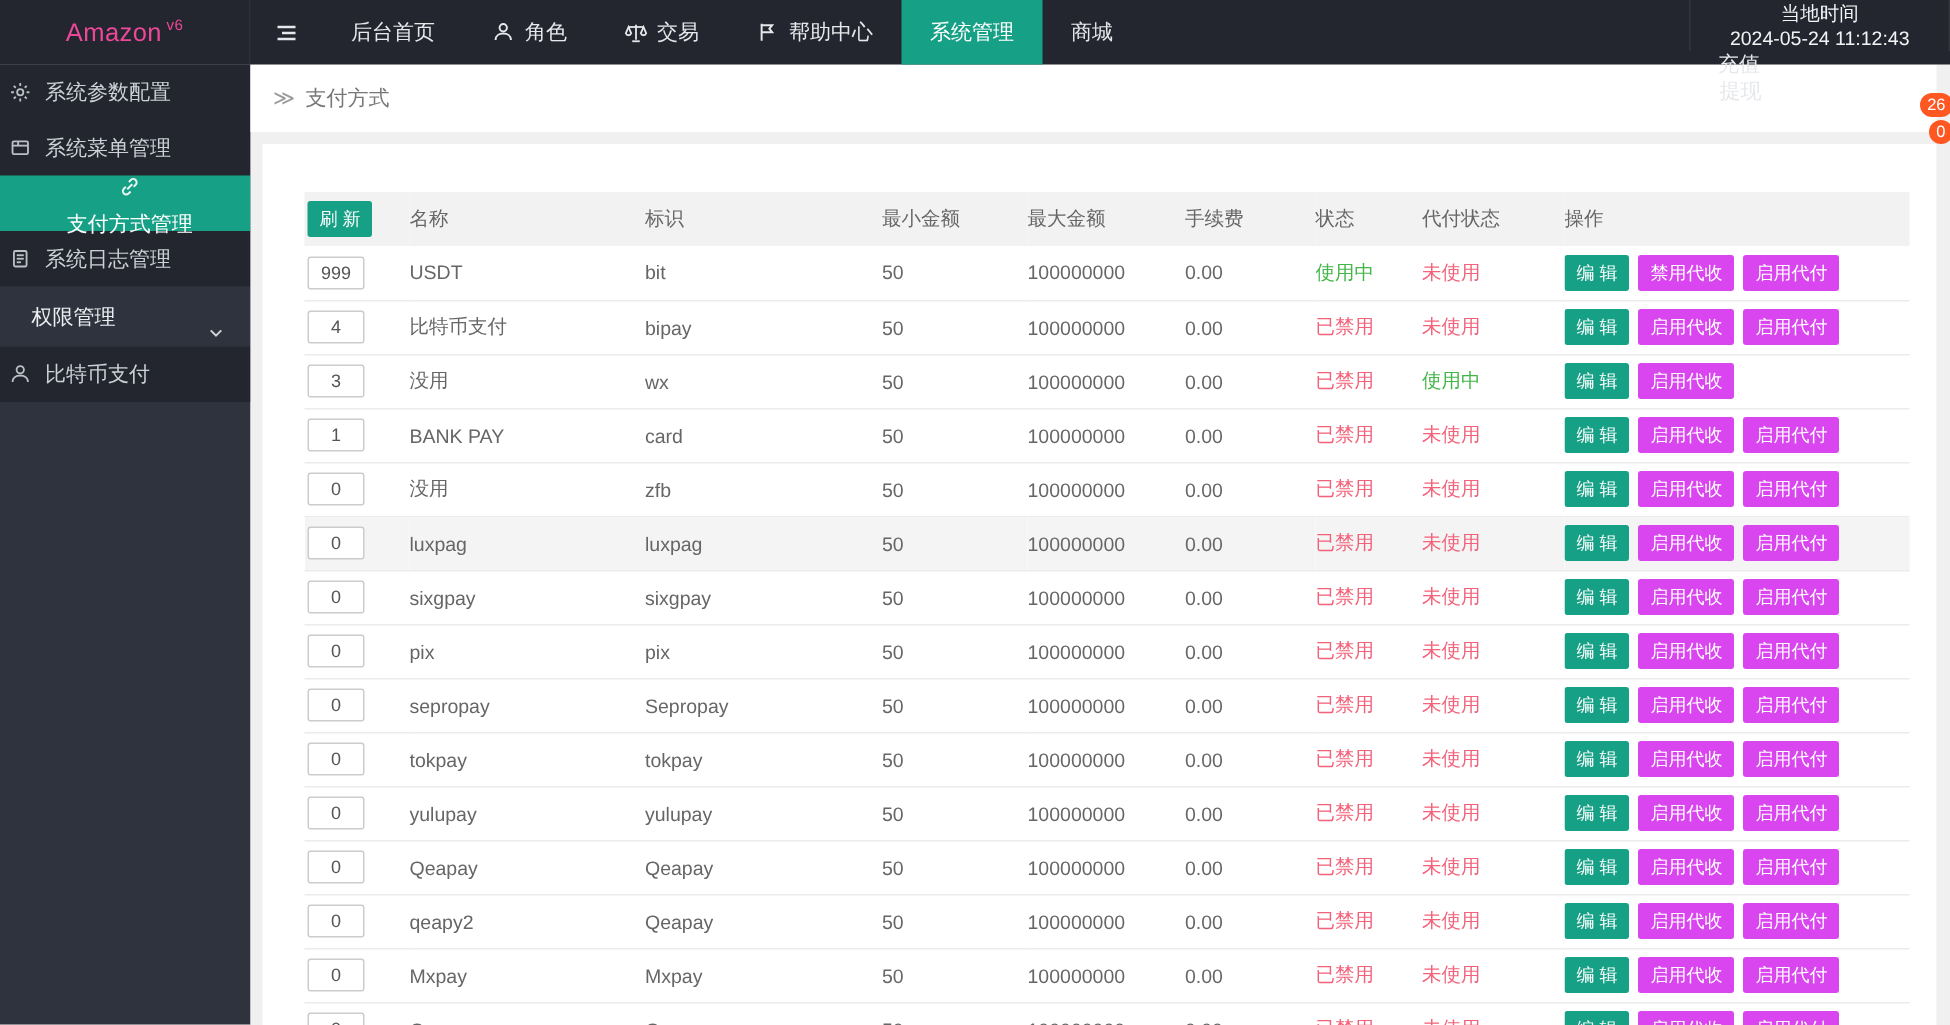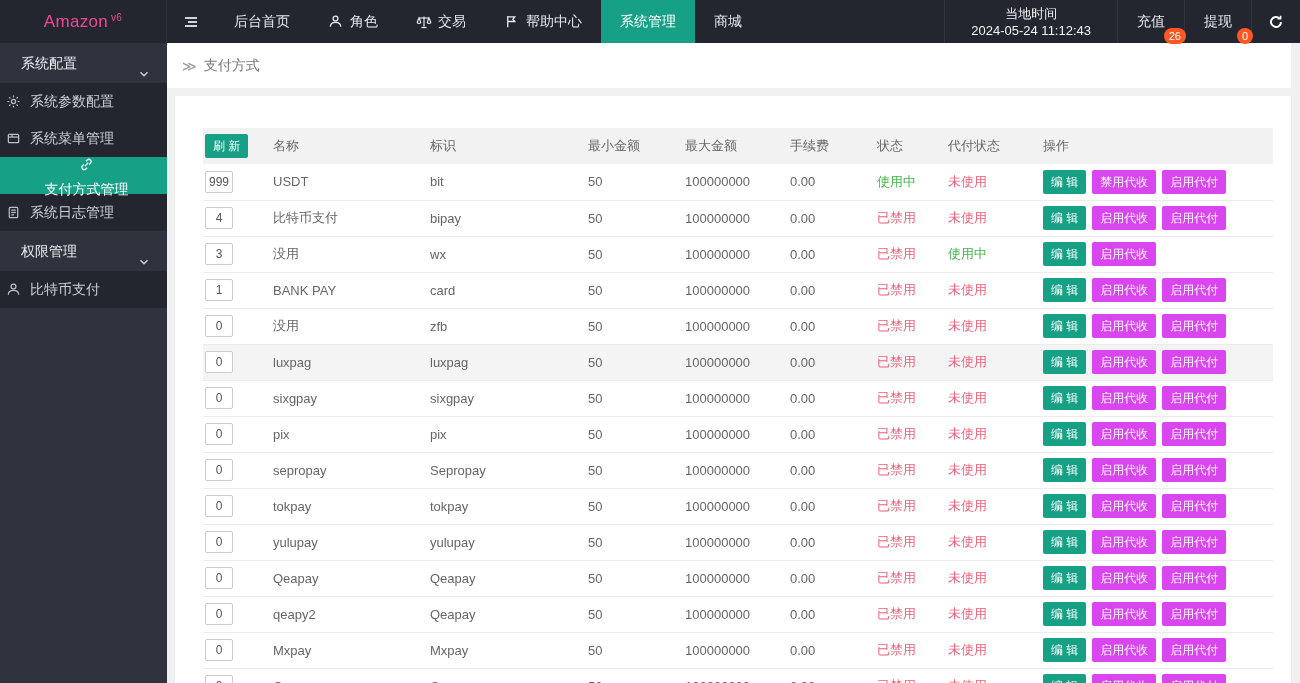--- a/index.html
+++ b/index.html
@@ -6,21 +6,21 @@
   html,body { width:1300px; height:683px; overflow:hidden; font-family:"Liberation Sans","DejaVu Sans",sans-serif; background:#F0F0F0; }
 
   
   .navbar { position:absolute; left:0; top:0; width:1300px; height:43px; background:#23262E; display:flex; align-items:stretch; z-index:5; }
   .logo { width:167px; display:flex; align-items:center; justify-content:center; color:#ec4899; font-size:17px; letter-spacing:.3px; border-right:1px solid rgba(255,255,255,.04); cursor:pointer; }
   .logo sup { font-size:10px; margin-left:3px; margin-top:-8px; }
   .nav-left { display:flex; align-items:stretch; flex:1; }
   .nav-item { display:flex; align-items:center; gap:6px; padding:0 19px; color:#e6e8ec; font-size:14px; cursor:pointer; white-space:nowrap; }
   .nav-item.icon-only { padding:0 16px; }
   .nav-item.active { background:#16A086; color:#fff; }
-  .nav-right { display:flex; align-items:stretch; }
+  .nav-right { display:flex; align-items:stretch;flex-direction:column; }
   .time-block { display:flex; flex-direction:column; align-items:center; justify-content:center; color:#f2f3f5; font-size:13px; line-height:17px; padding:0 26px; border-left:1px solid rgba(255,255,255,.07); border-right:1px solid rgba(255,255,255,.07); }
   .badge-item { position:relative; }
   .badge { position:absolute; top:2px; right:-2px; min-width:10px; background:#FF5722; color:#fff; font-size:11px; height:16px; line-height:16px; padding:0 5px; border-radius:9px; text-align:center;margin-top:26px; }
   .nav-sep { border-left:1px solid rgba(255,255,255,.07); }
   .nav-icon { width:16px; height:16px; flex:0 0 auto; }
   .nav-icon svg, .side-icon svg { display:block; }
 
   
   .sidebar { position:absolute; left:0; top:43px; bottom:0; width:167px; background:#2F333E; color:#cfd3da; }
   .side-group-title { position:relative; height:40px; line-height:40px; padding-left:21px; font-size:14px; color:#eceef1; cursor:pointer; background:#2F333E; }
@@ -36,21 +36,21 @@
   .bc-icon { color:#9a9a9a; font-size:14px; margin-right:7px; }
   .card { margin:8px 9px 0 8px; background:#fff; height:640px; box-shadow:0 1px 2px rgba(0,0,0,.04); padding:32px 0 0 28px; }
 
   table { border-collapse:collapse; table-layout:fixed; width:1070px; font-size:13px; color:#666; }
   thead tr { background:#F2F2F2; height:36px; }
   th { font-weight:normal; text-align:left; color:#666; padding:0; }
   tbody tr { height:36px; border-bottom:1px solid #EBEBEB; background:#fff; }
   tbody tr.hover { background:#F4F4F4; }
   td { padding:0; overflow:hidden; white-space:nowrap; }
 
-  .num-input { width:28px; height:22px; line-height:20px; border:1px solid #ccc; border-radius:2px; background:#fff; text-align:center; font-size:12px; color:#555; margin-left:2px; }
+  .num-input { width:38px; height:22px; line-height:20px; border:1px solid #ccc; border-radius:2px; background:#fff; text-align:center; font-size:12px; color:#555; margin-left:2px; }
   .btn { border:none; color:#fff; font-size:12px; height:24px; line-height:24px; padding:0 8px; border-radius:2px; margin-right:6px; cursor:pointer; font-family:inherit; }
   .btn-edit, .btn-refresh { background:#16A086; }
   .btn-collect, .btn-payout { background:#d946ef; }
   .btn-refresh { margin-left:2px; }
   .st-on { color:#44B549; }
   .st-off { color:#F2637B; }
 </style>
 </head>
 <body>
 
@@ -137,28 +137,20 @@
               <path d="M13 8a5 5 0 1 1-1.6-3.7"></path>
               <path d="M12.6 1.8v3h-3" stroke-width="1.6"></path>
             </g>
           </svg>
       </span>
     </div>
   </div>
 </div>
 
 <div class="sidebar">
-  <div class="side-group-title">
-    <span>系统配置</span>
-    <span class="chev">
-      <svg width="14" height="14" viewBox="0 0 16 16">
-          <path d="M4 6l4 4 4-4" fill="none" stroke="#cfd3da" stroke-width="1.6"></path>
-        </svg>
-    </span>
-  </div>
   <div class="side-sub">
     <div class="side-item">
       <span class="side-icon">
         <svg width="15" height="15" viewBox="0 0 16 16">
             <g fill="none" stroke="#ccd0d7" stroke-width="1.3">
               <circle cx="8" cy="8" r="2.2"></circle>
               <path d="M8 1.5v2M8 12.5v2M1.5 8h2M12.5 8h2M3.4 3.4l1.4 1.4M11.2 11.2l1.4 1.4M12.6 3.4l-1.4 1.4M4.8 11.2l-1.4 1.4"></path>
             </g>
           </svg>
       </span>

